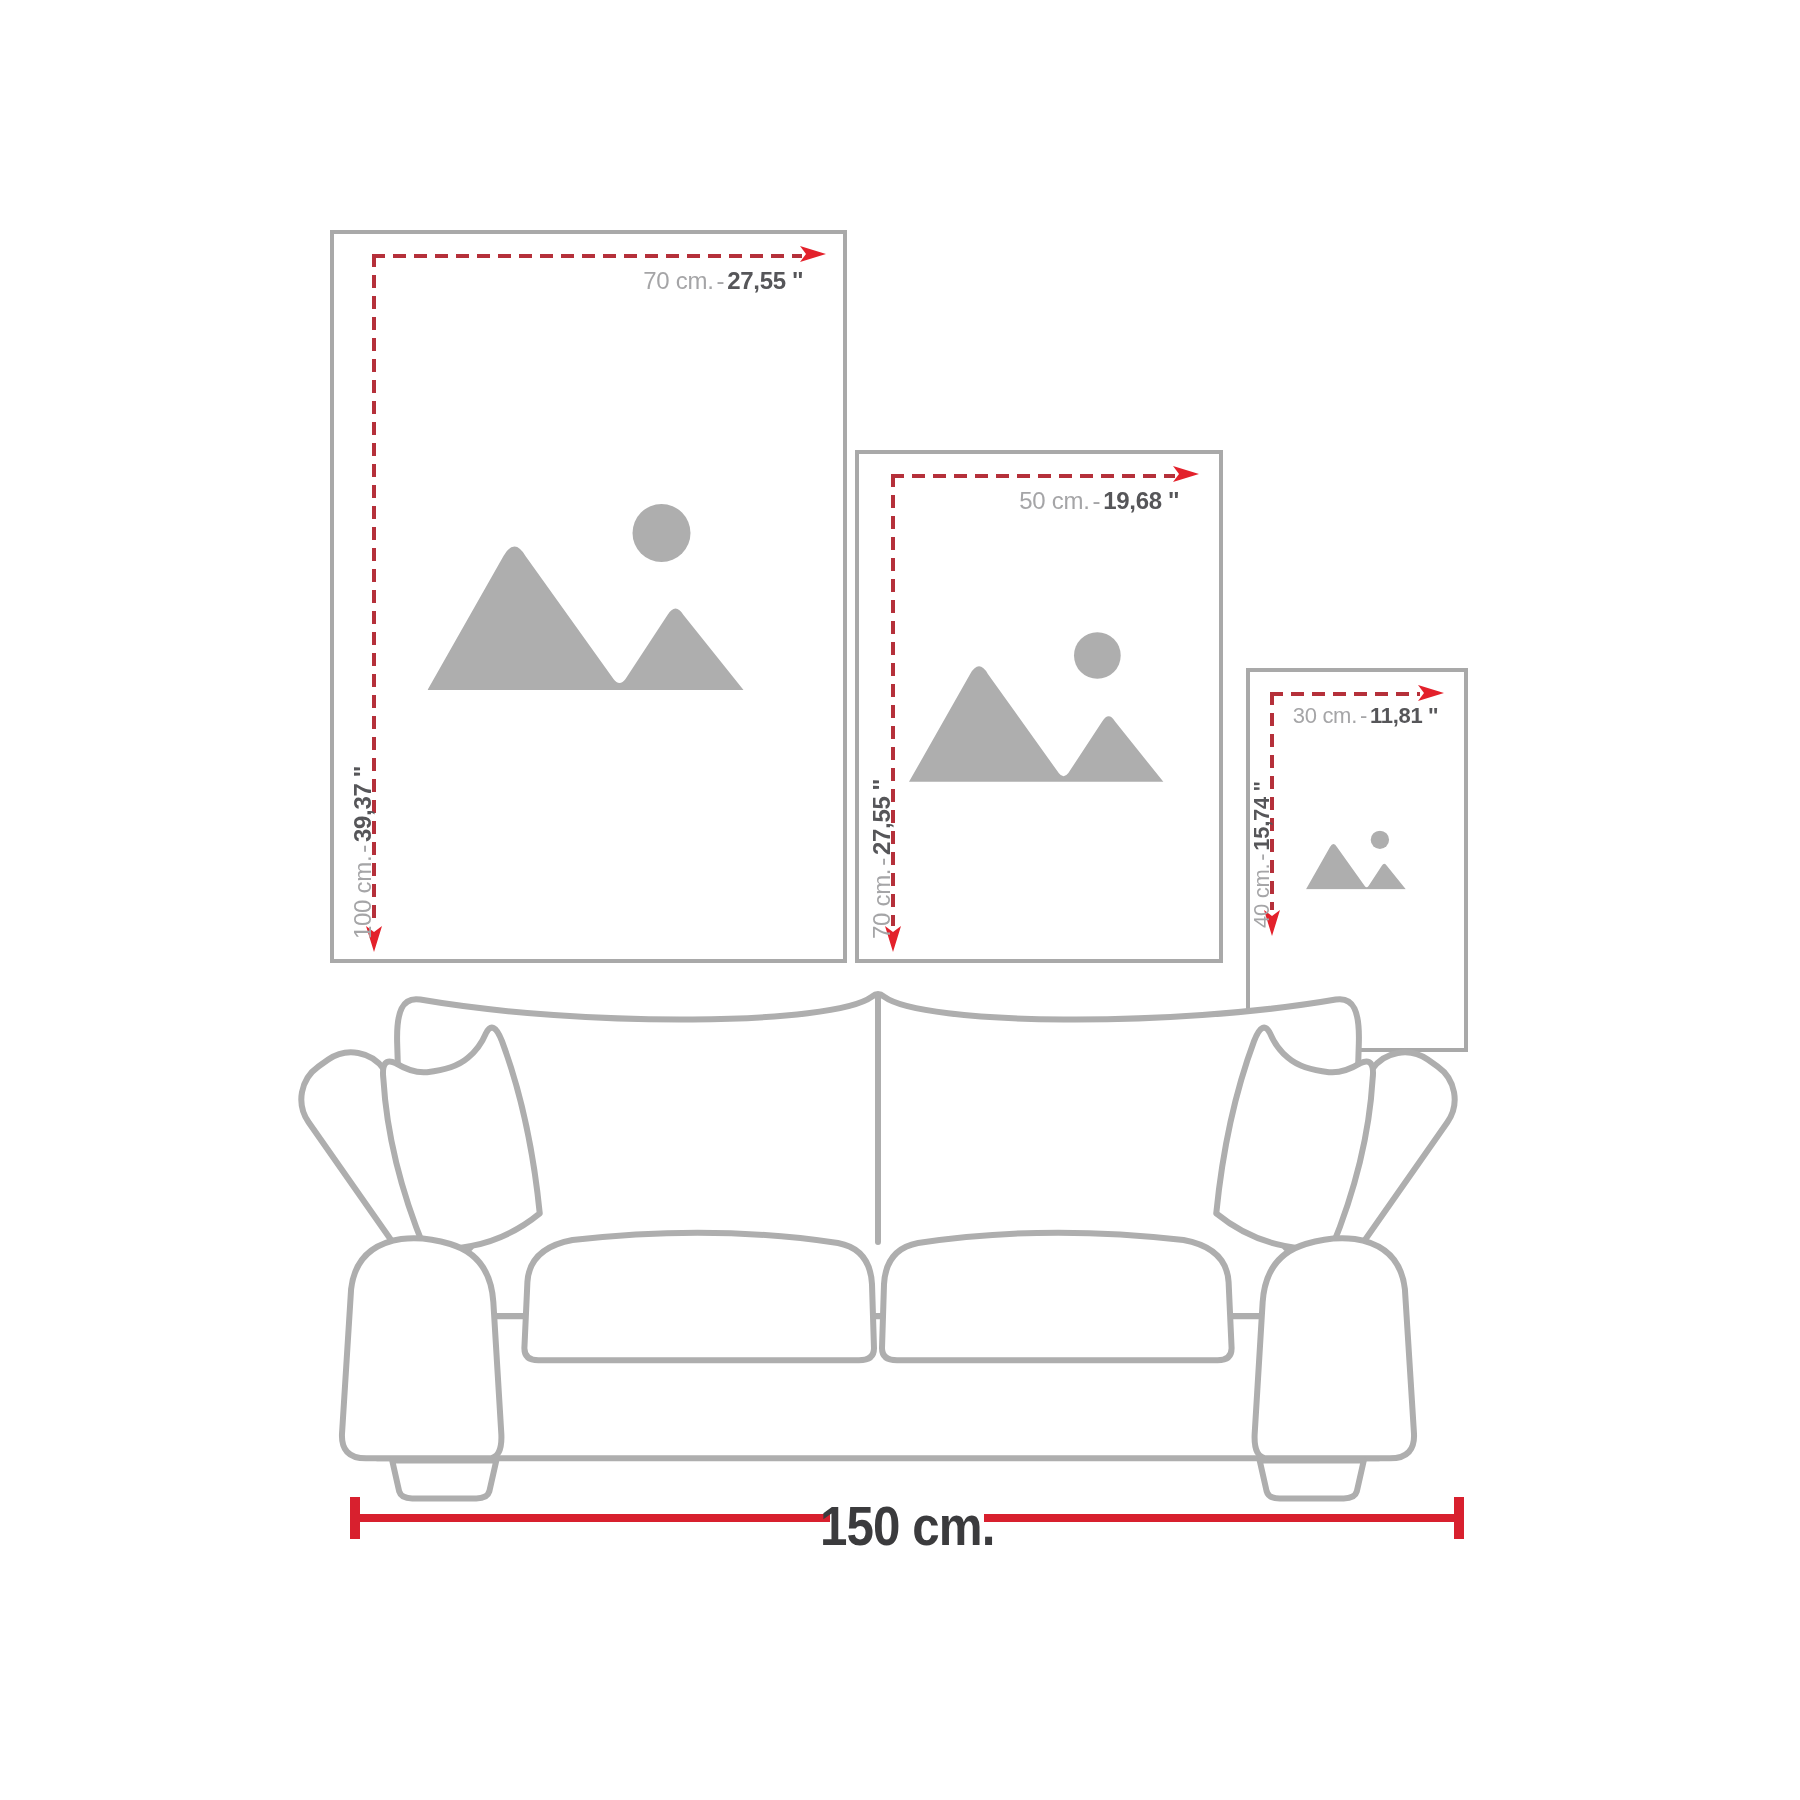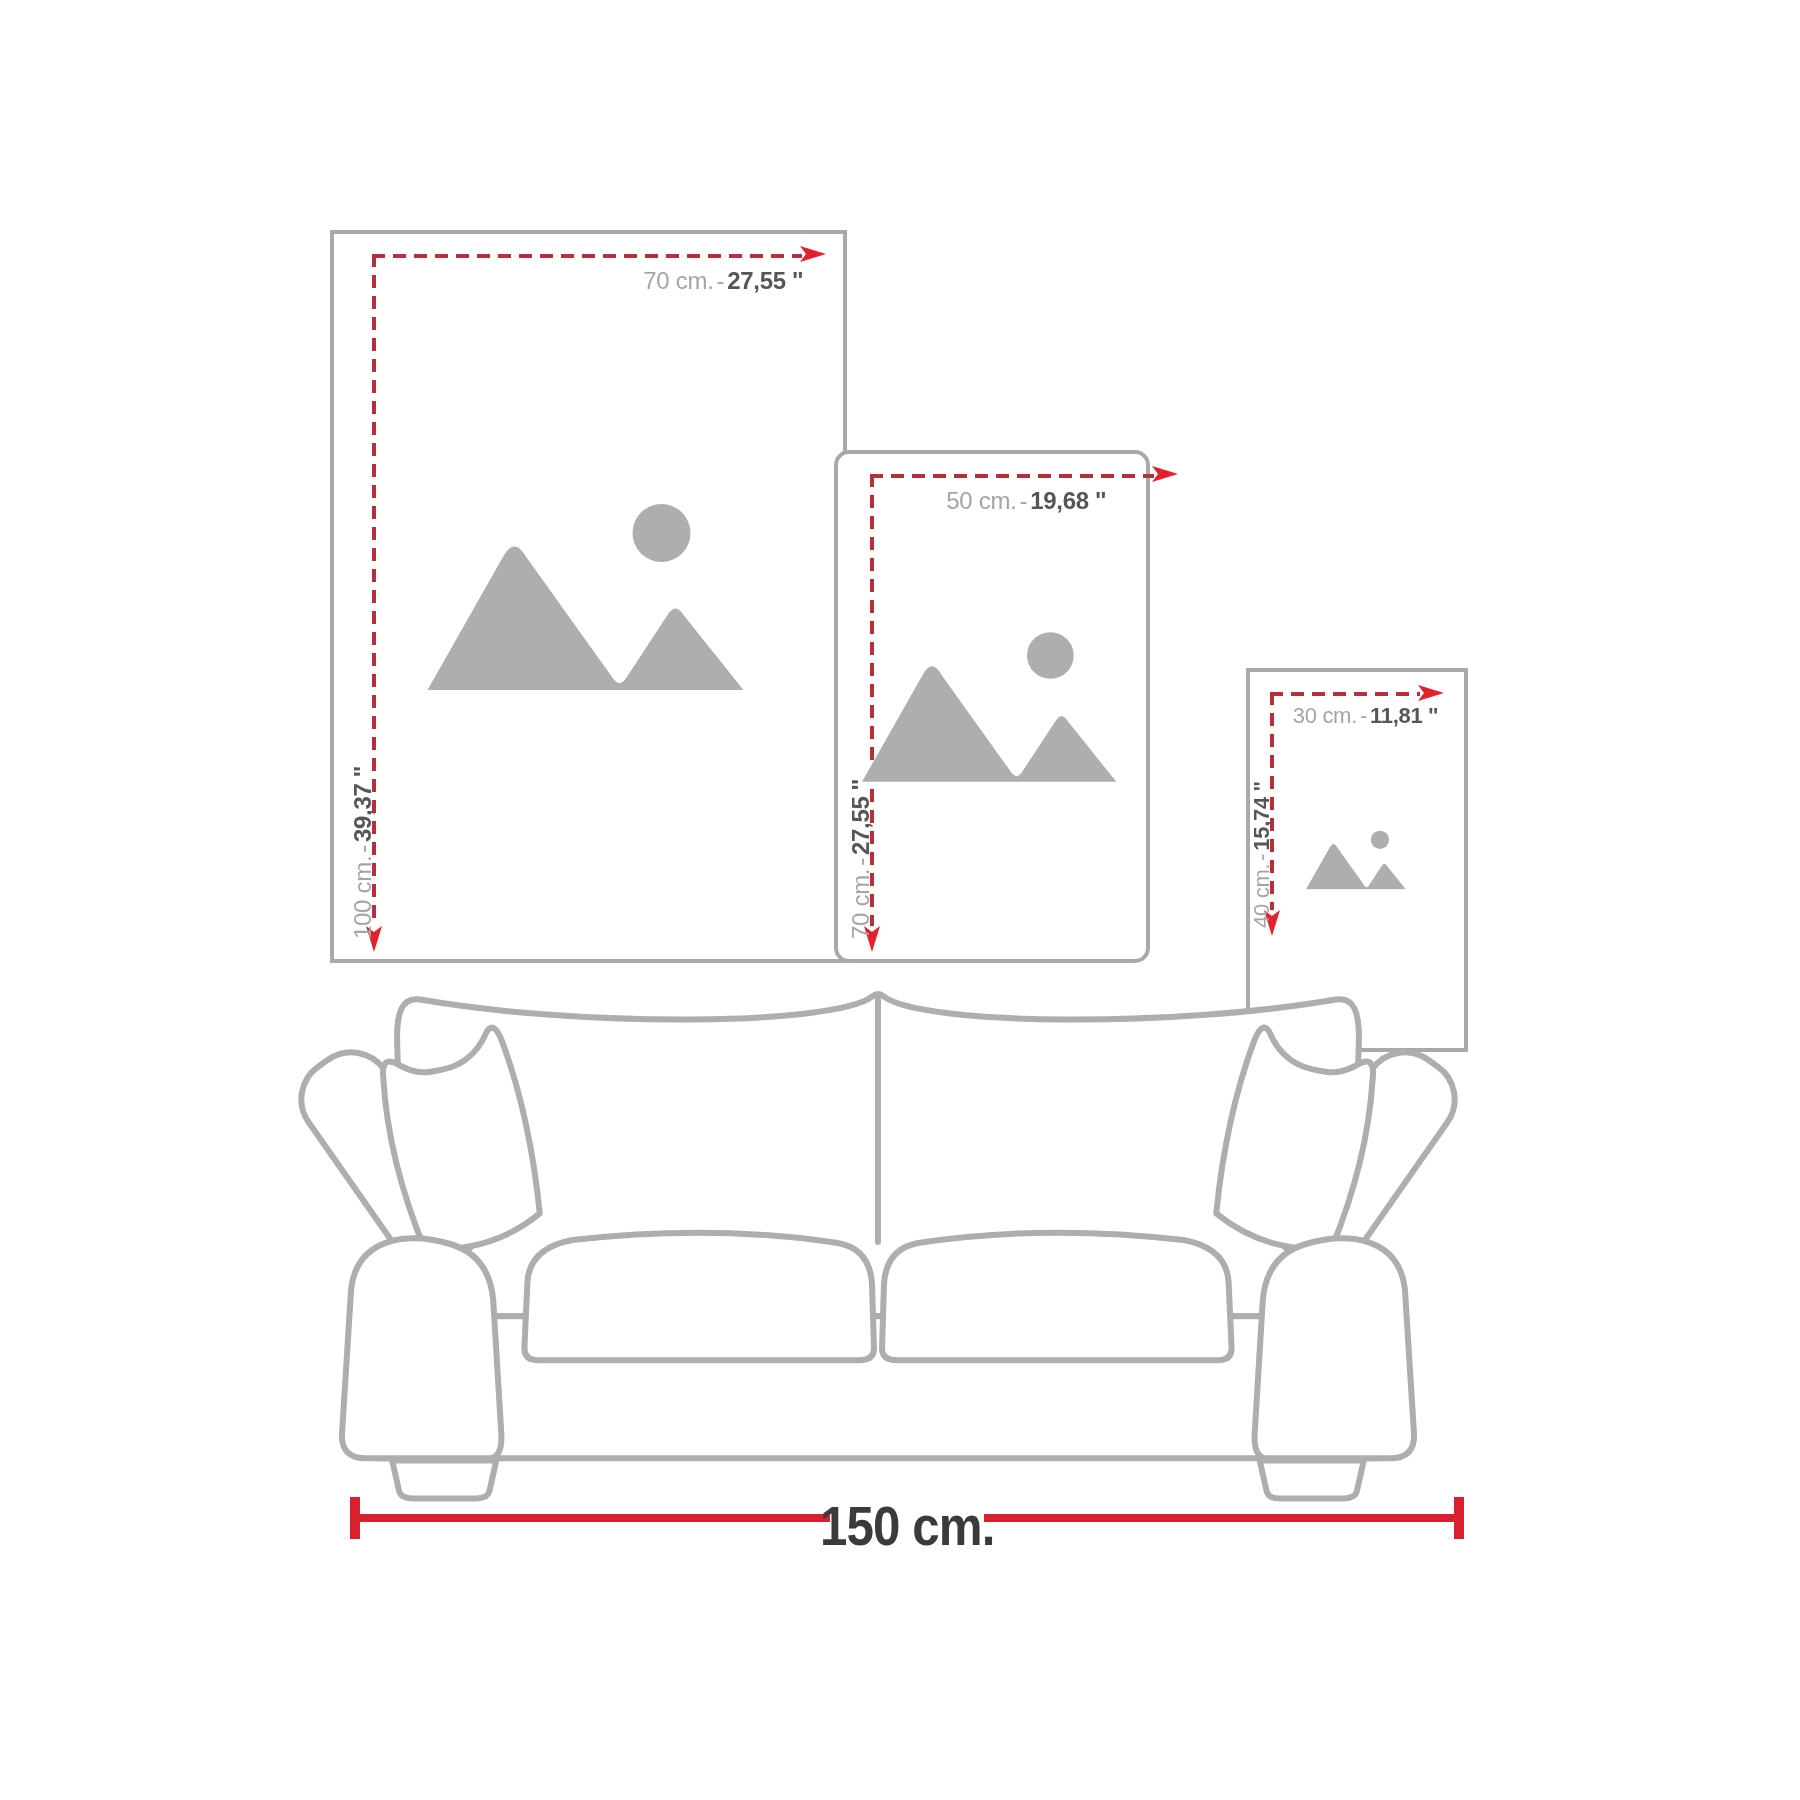--- a/index.html
+++ b/index.html
@@ -2,21 +2,21 @@
 <html style="--frame_border: #a9a9a9; --placeholder: #aeaeae; --dash_red: #b5303a; --arrow_red: #e3212b; --label_gray: #a5a5a7; --label_dark: #565659; --sofa_line: #aeaeae; --dim_red: #d8202e; --dim_text: #3b3b3d;"><head>
 <meta charset="utf-8">
 <style>
   html,body{margin:0;padding:0;background:#ffffff;}
   .canvas{position:relative;width:1800px;height:1800px;background:#ffffff;overflow:hidden;
           font-family:"Liberation Sans", sans-serif;}
 
   
   .frame{position:absolute;background:#ffffff;border:4px solid var(--frame_border);box-sizing:border-box;}
   .frame-large {left:330px;top:230px;width:517px;height:733px;}
-  .frame-medium{left:834px;top:450px;width:316px;height:513px;border-radius:15px;}
+  .frame-medium{left:855px;top:450px;width:368px;height:513px;}
   .frame-small {left:1246px;top:668px;width:222px;height:384px;}
 
   .dash-h{position:absolute;height:4px;
           background:repeating-linear-gradient(90deg,var(--dash_red) 0 13px,transparent 13px 21px);}
   .dash-v{position:absolute;width:4px;
           background:repeating-linear-gradient(180deg,var(--dash_red) 0 13px,transparent 13px 21px);}
   .arr{position:absolute;display:block;}
   .arr polygon{fill:var(--arrow_red);}
 
   .dim-label{position:absolute;white-space:nowrap;font-size:24px;letter-spacing:-0.3px;line-height:30px;}

